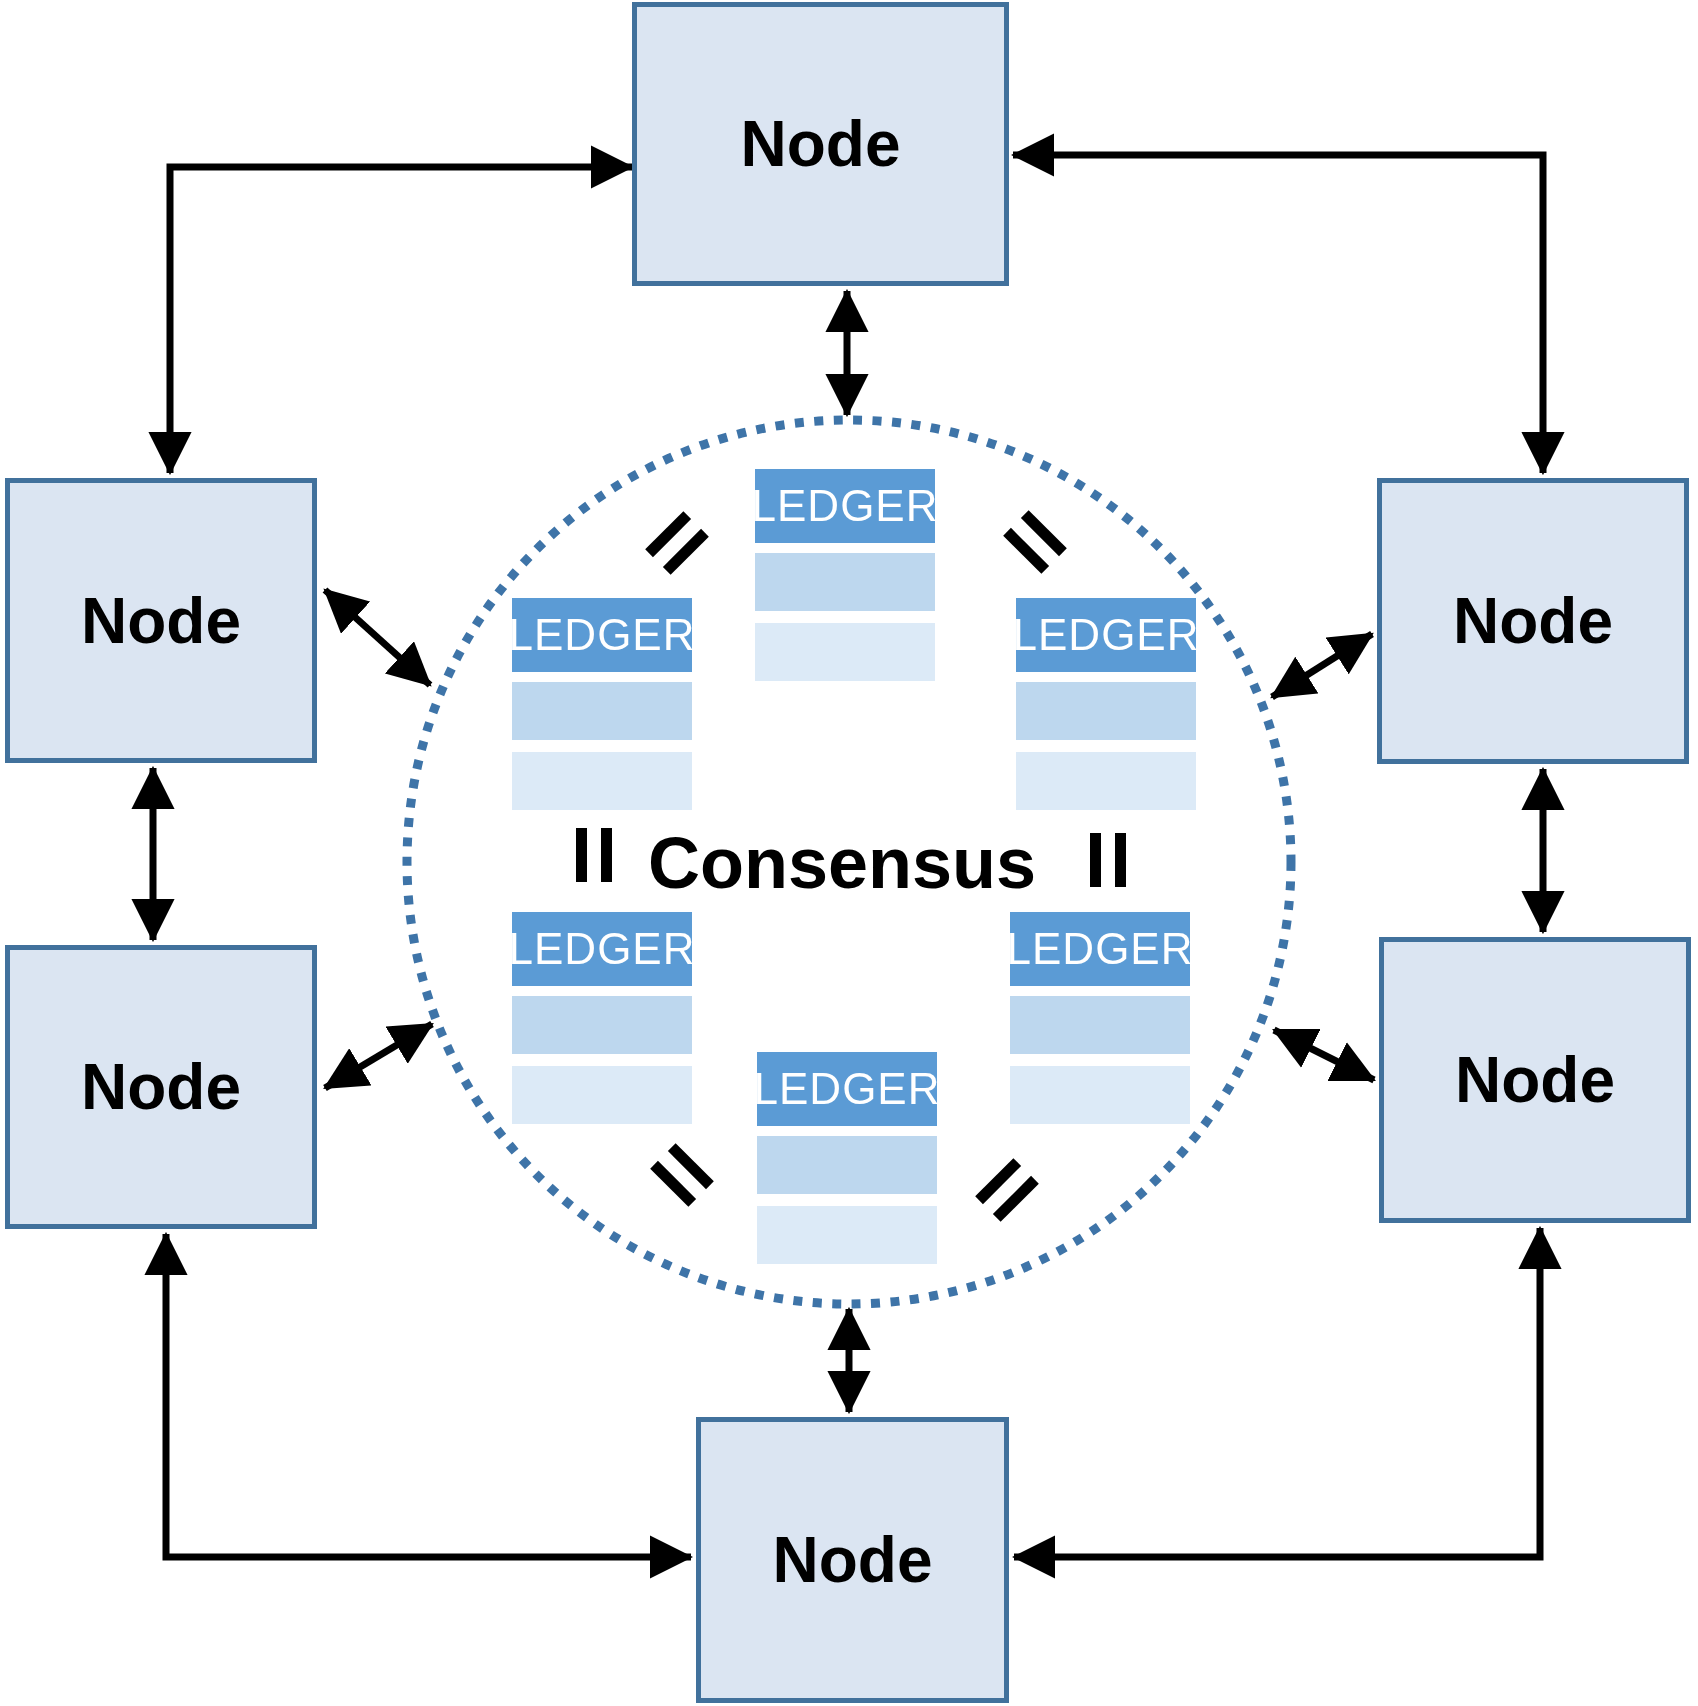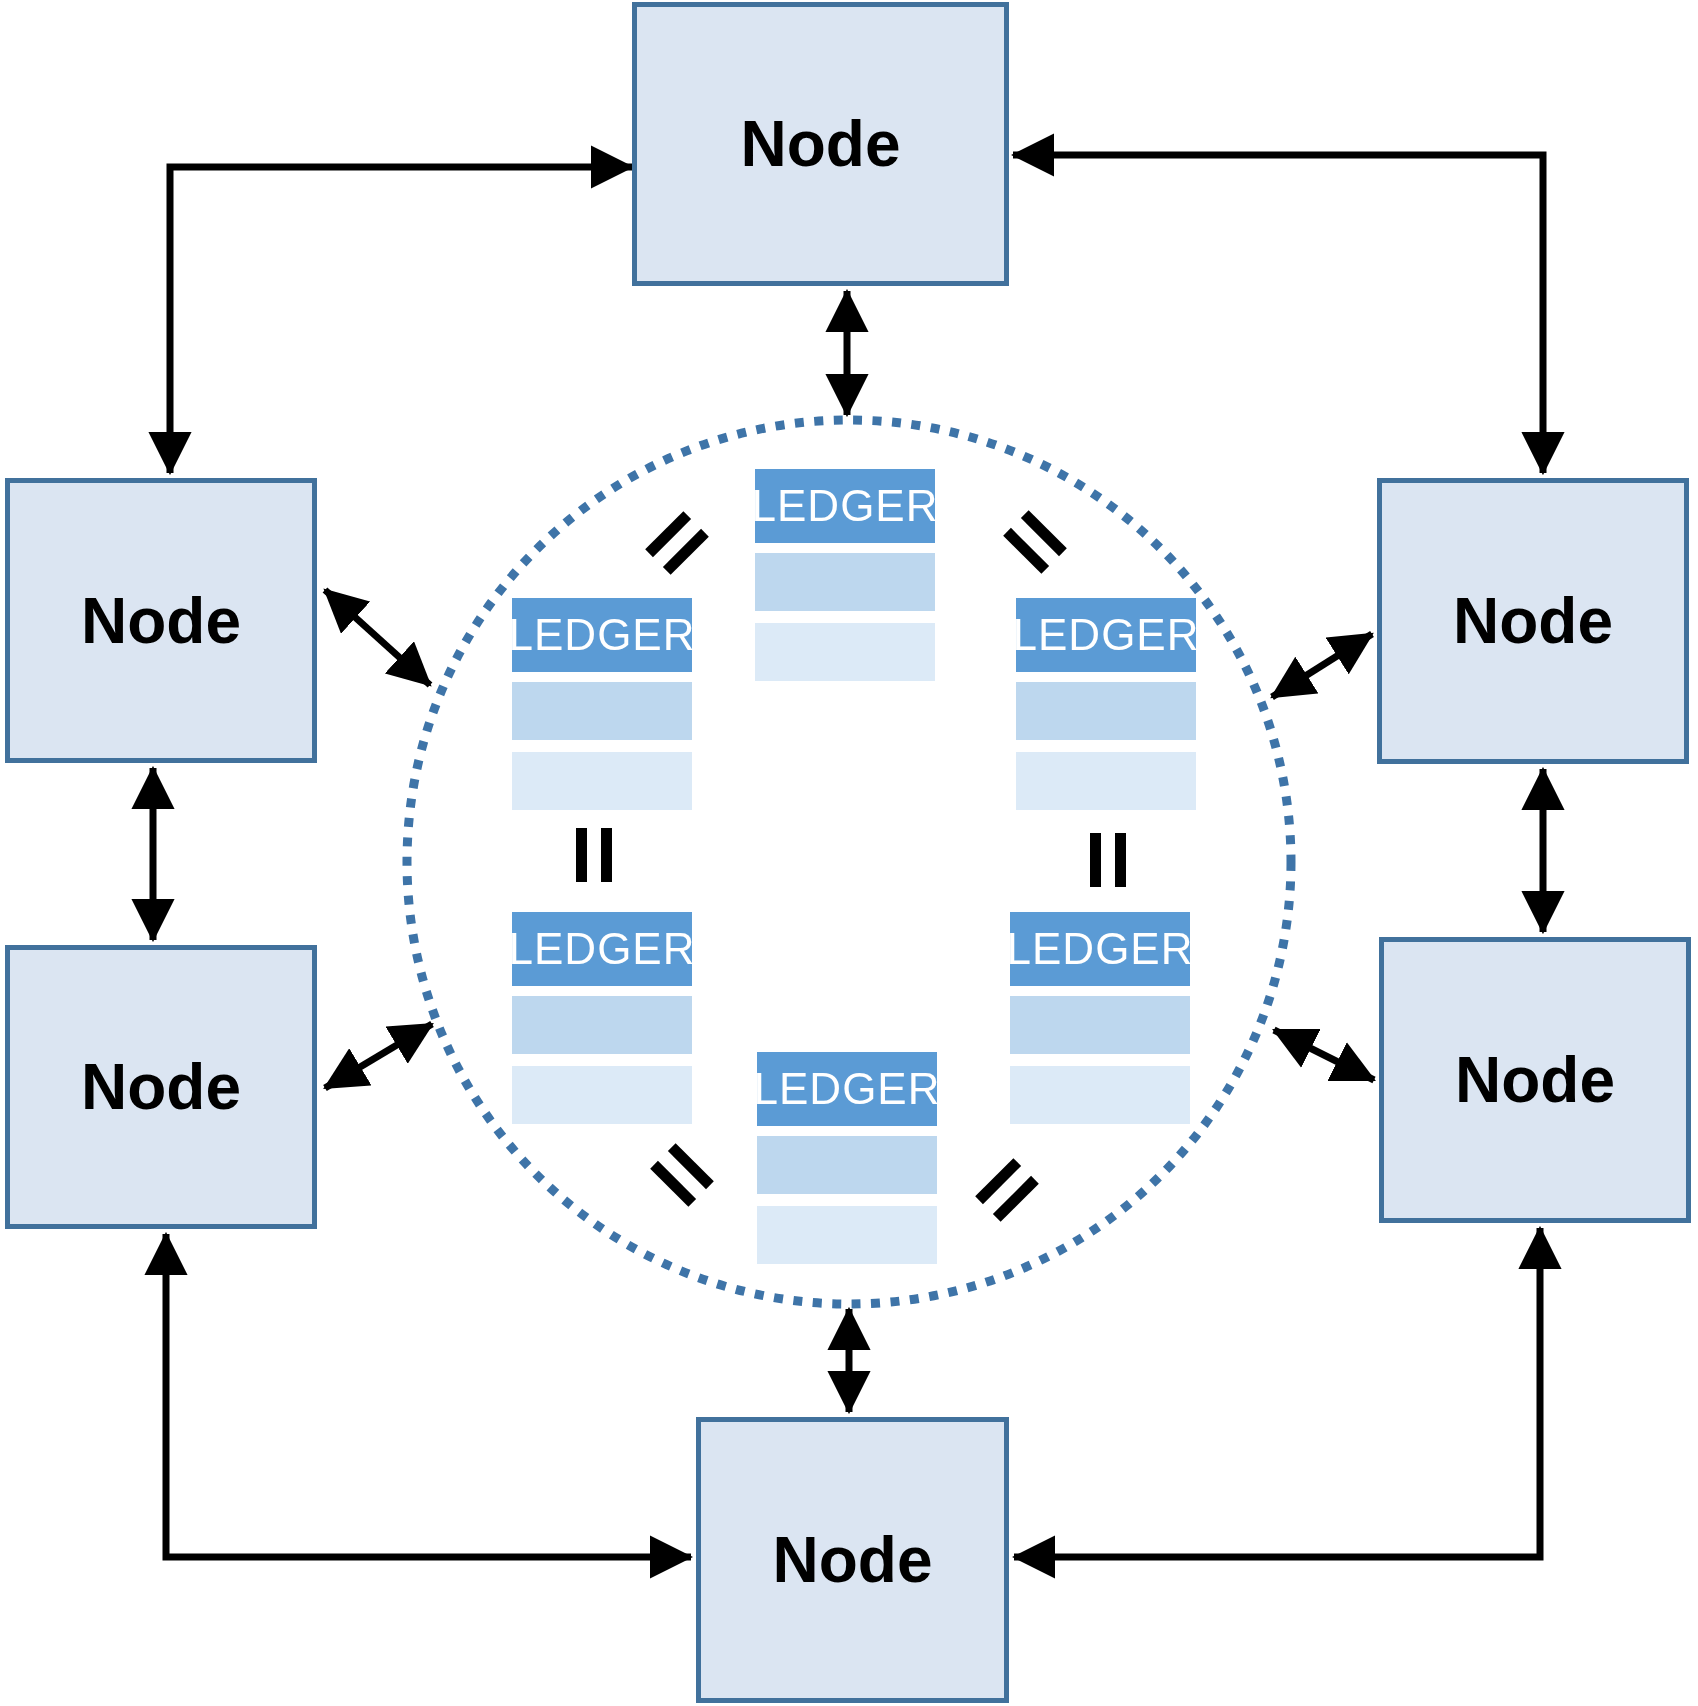--- a/index.html
+++ b/index.html
@@ -154,14 +154,15 @@
     </div>
   <div class="equals eq-bl">
       <i></i>
       <i></i>
     </div>
   <div class="equals eq-br">
       <i></i>
       <i></i>
     </div>
 
+  <div class="consensus">Consensus</div>
 
 </div>
 
 </body></html>

